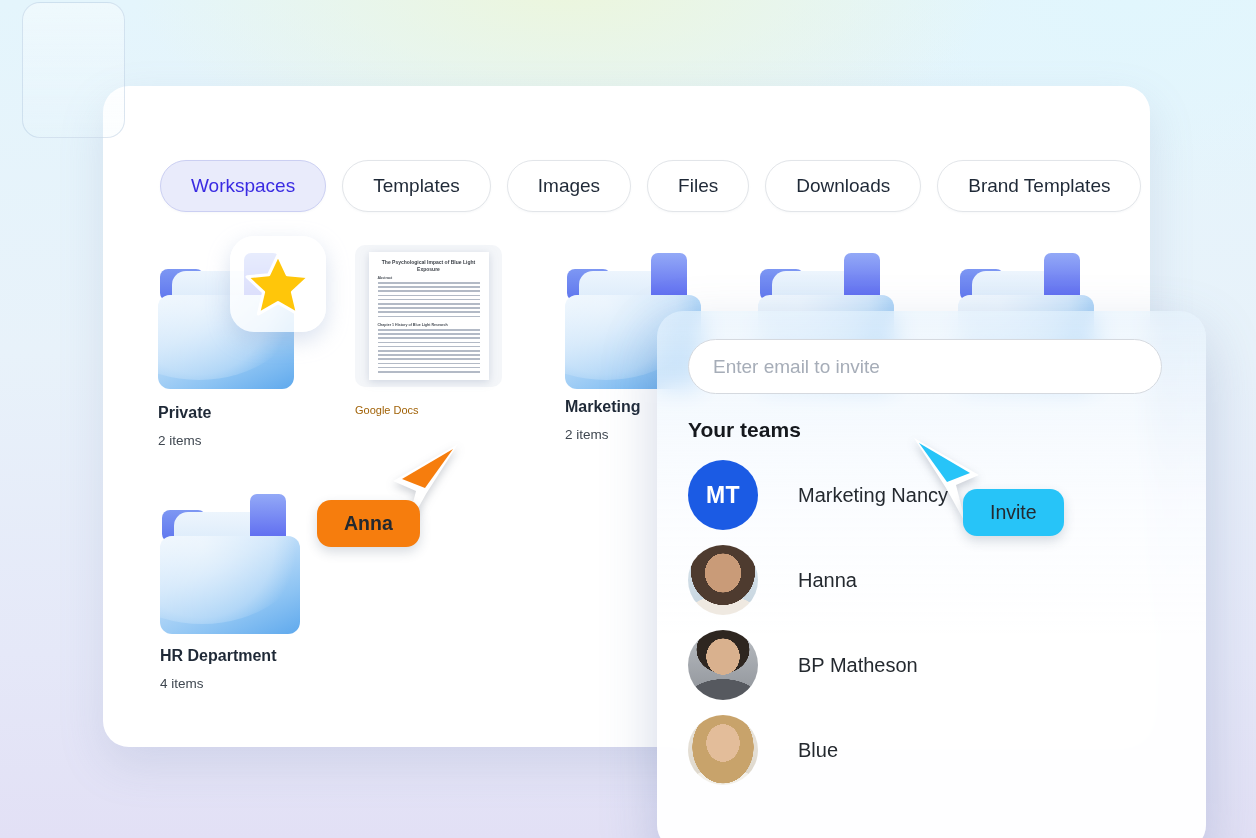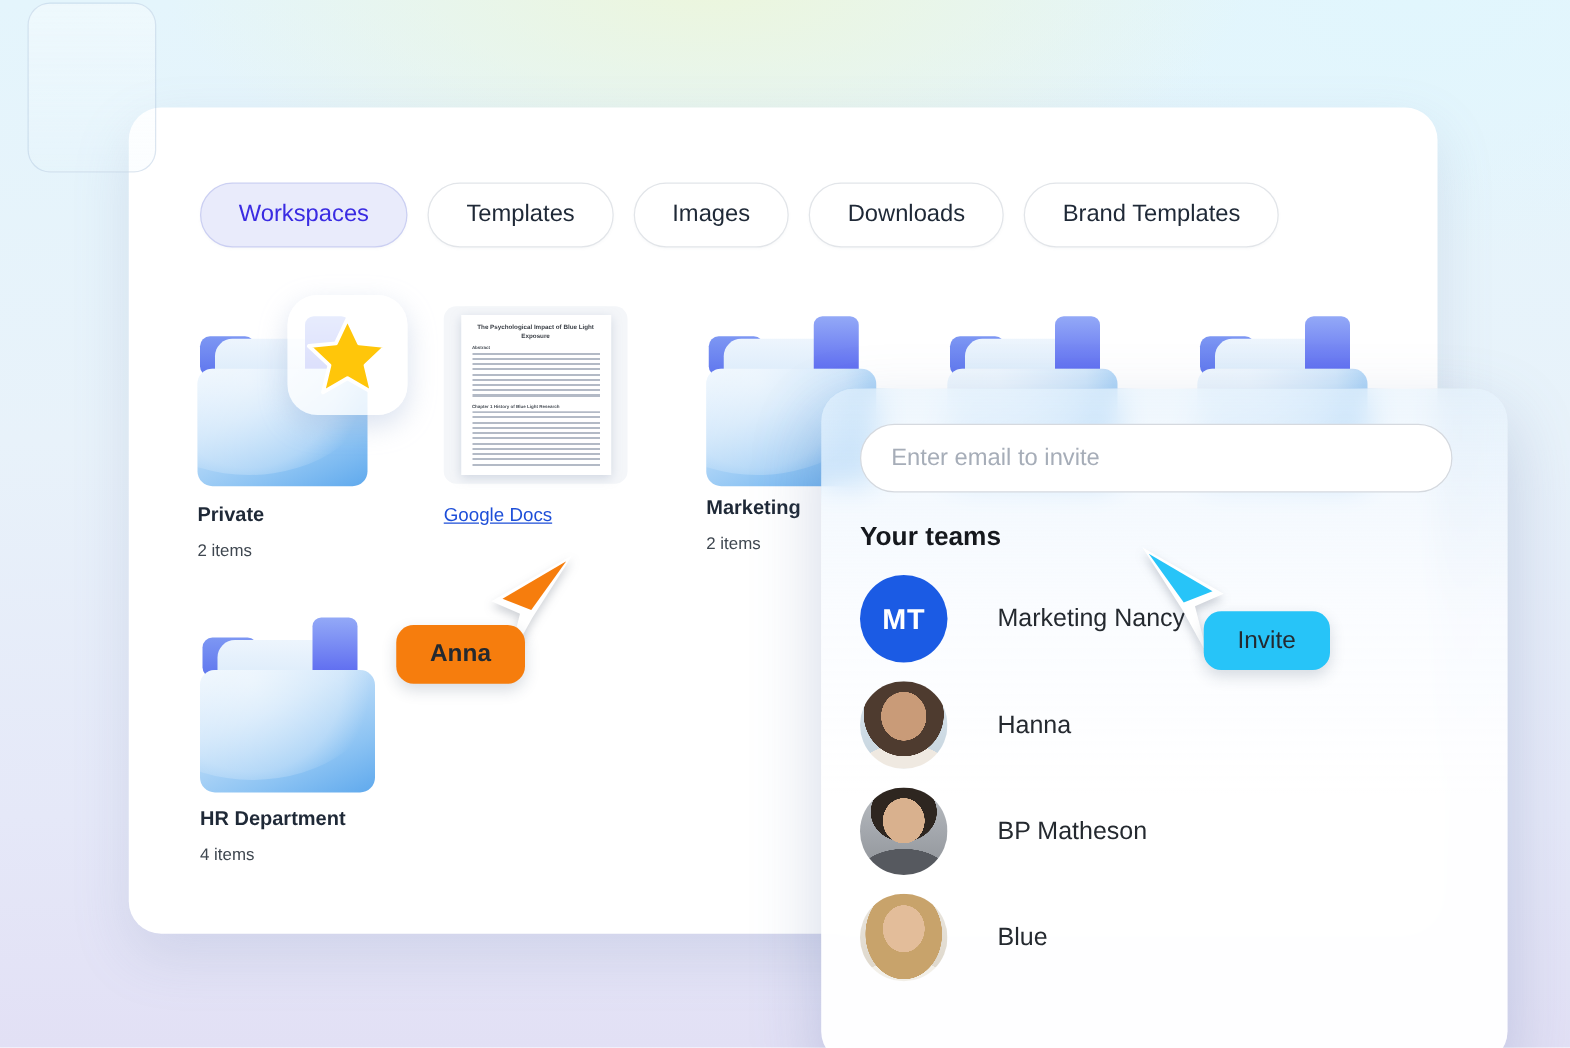--- a/index.html
+++ b/index.html
@@ -28,20 +28,21 @@
     z-index:2;
   }
 
   
   .tabs { position:absolute; left:57px; top:60px; display:flex; gap:16px; }
   .tab {
     height:52px; padding:0 30px; border-radius:27px; background:#fff;
     border:1px solid #E2E5E9; display:flex; align-items:center;
     font-size:19px; color:#1F2937; white-space:nowrap; cursor:pointer;
     box-shadow:0 1px 2px rgba(150,160,180,.08);
+    margin-top:14px;
   }
   .tab.selected { background:#E9EBFB; border:1px solid #CBCFF2; color:#3A2BE2; font-weight:500; }
 
   
   .folder { position:absolute; width:136px; height:136px; }
   .folder .tab-left {
     position:absolute; left:2px; top:16px; width:44px; height:32px;
     border-radius:8px; background:linear-gradient(180deg,#7D97F3,#5E75EE);
   }
   .folder .paper {
@@ -144,20 +145,21 @@
 <body>
 
 <div class="ghost-card"></div>
 
 <div class="main-card">
 
   <div class="tabs">
     <div class="tab selected">Workspaces</div>
     <div class="tab">Templates</div>
     <div class="tab">Images</div>
+    <div class="tab">Files</div>
     <div class="tab">Downloads</div>
     <div class="tab">Brand Templates</div>
   </div>
 
   <div class="folder" style="left:55px; top:167px;">
     <div class="tab-left"></div>
     <div class="paper"></div>
     <div class="bookmark"></div>
     <div class="body"></div>
   </div>
@@ -171,21 +173,21 @@
 
   <div class="doc-card">
     <div class="doc-page">
       <div class="doc-title">The Psychological Impact of Blue Light Exposure</div>
       <div class="doc-h">Abstract</div>
       <div class="doc-lines" style="height:38px;"></div>
       <div class="doc-h">Chapter 1 History of Blue Light Research</div>
       <div class="doc-lines" style="height:46px;"></div>
     </div>
   </div>
-  <div class="tile-name" style="left:252px; top:318px; font-weight:400; color:#1d4ed8; font-size:15px;text-decoration:underline;">Google Docs</div>
+  <div class="tile-name" style="left:252px; top:318px; font-weight:400; color:#a16207; font-size:11px;">Google Docs</div>
 
   <div class="folder" style="left:462px; top:167px;">
     <div class="tab-left"></div>
     <div class="paper"></div>
     <div class="bookmark"></div>
     <div class="body"></div>
   </div>
   <div class="tile-name" style="left:462px; top:312px;">Marketing</div>
   <div class="tile-count" style="left:462px; top:341px;">2 items</div>
 

